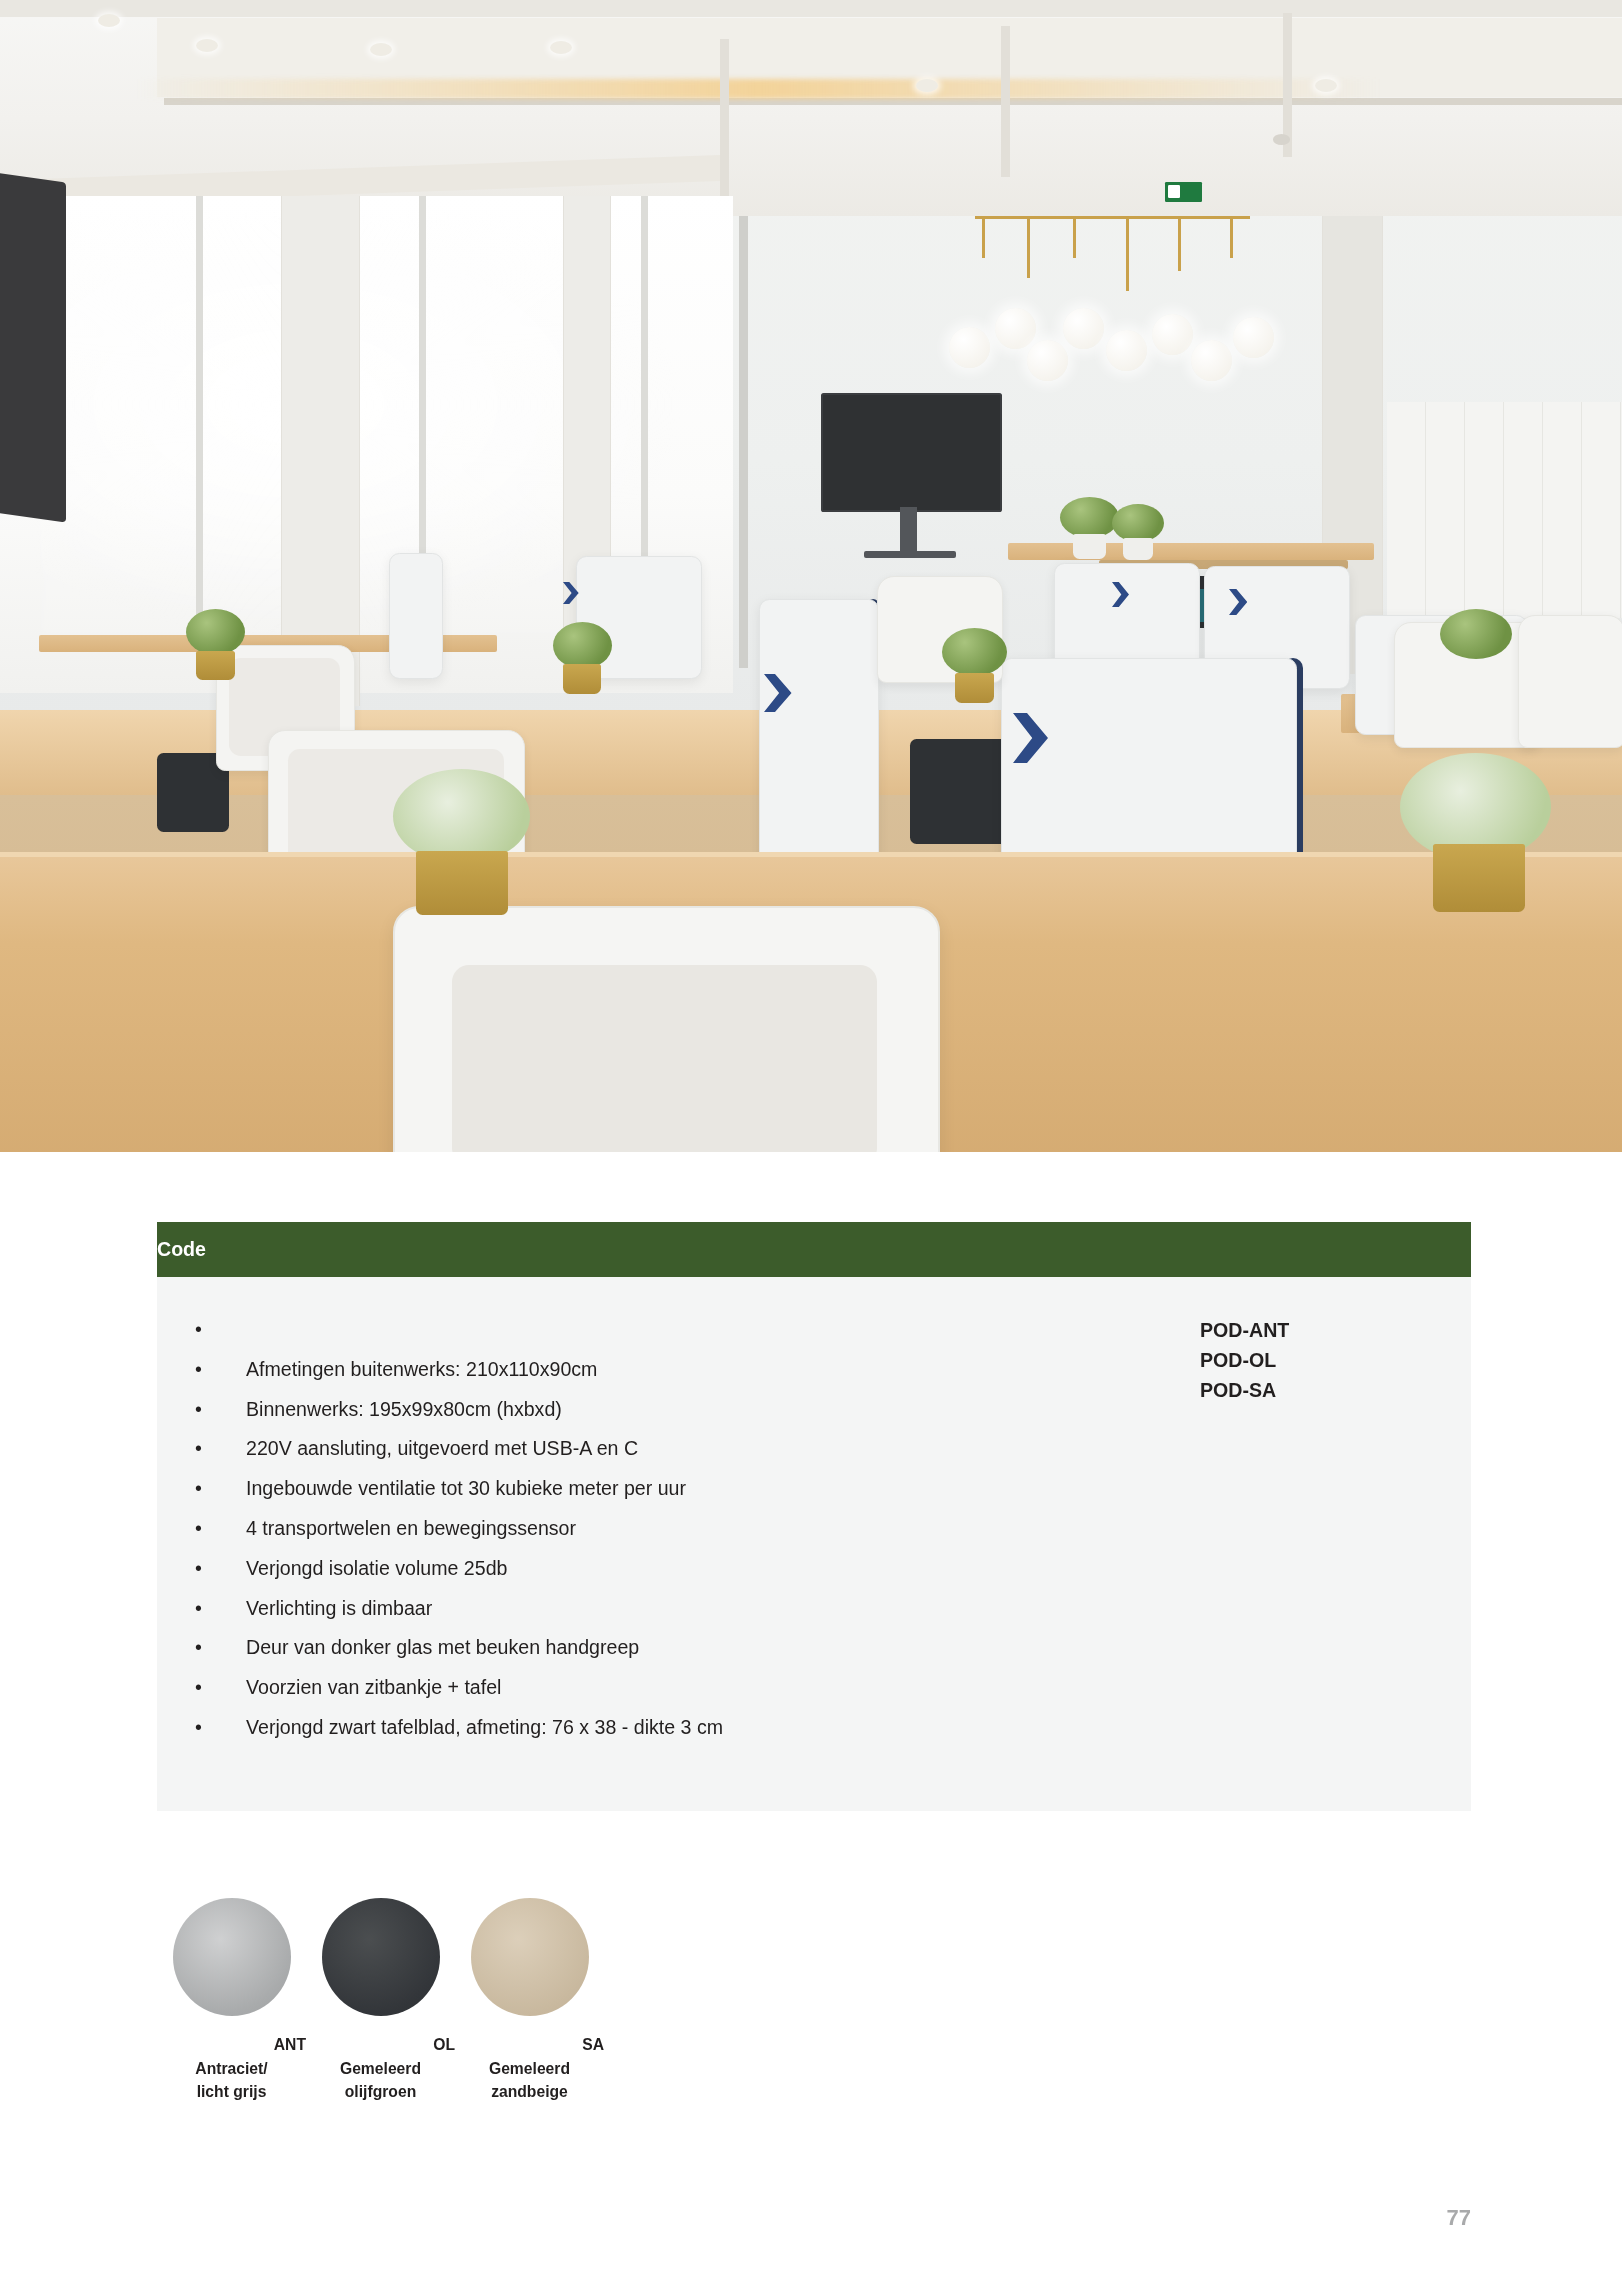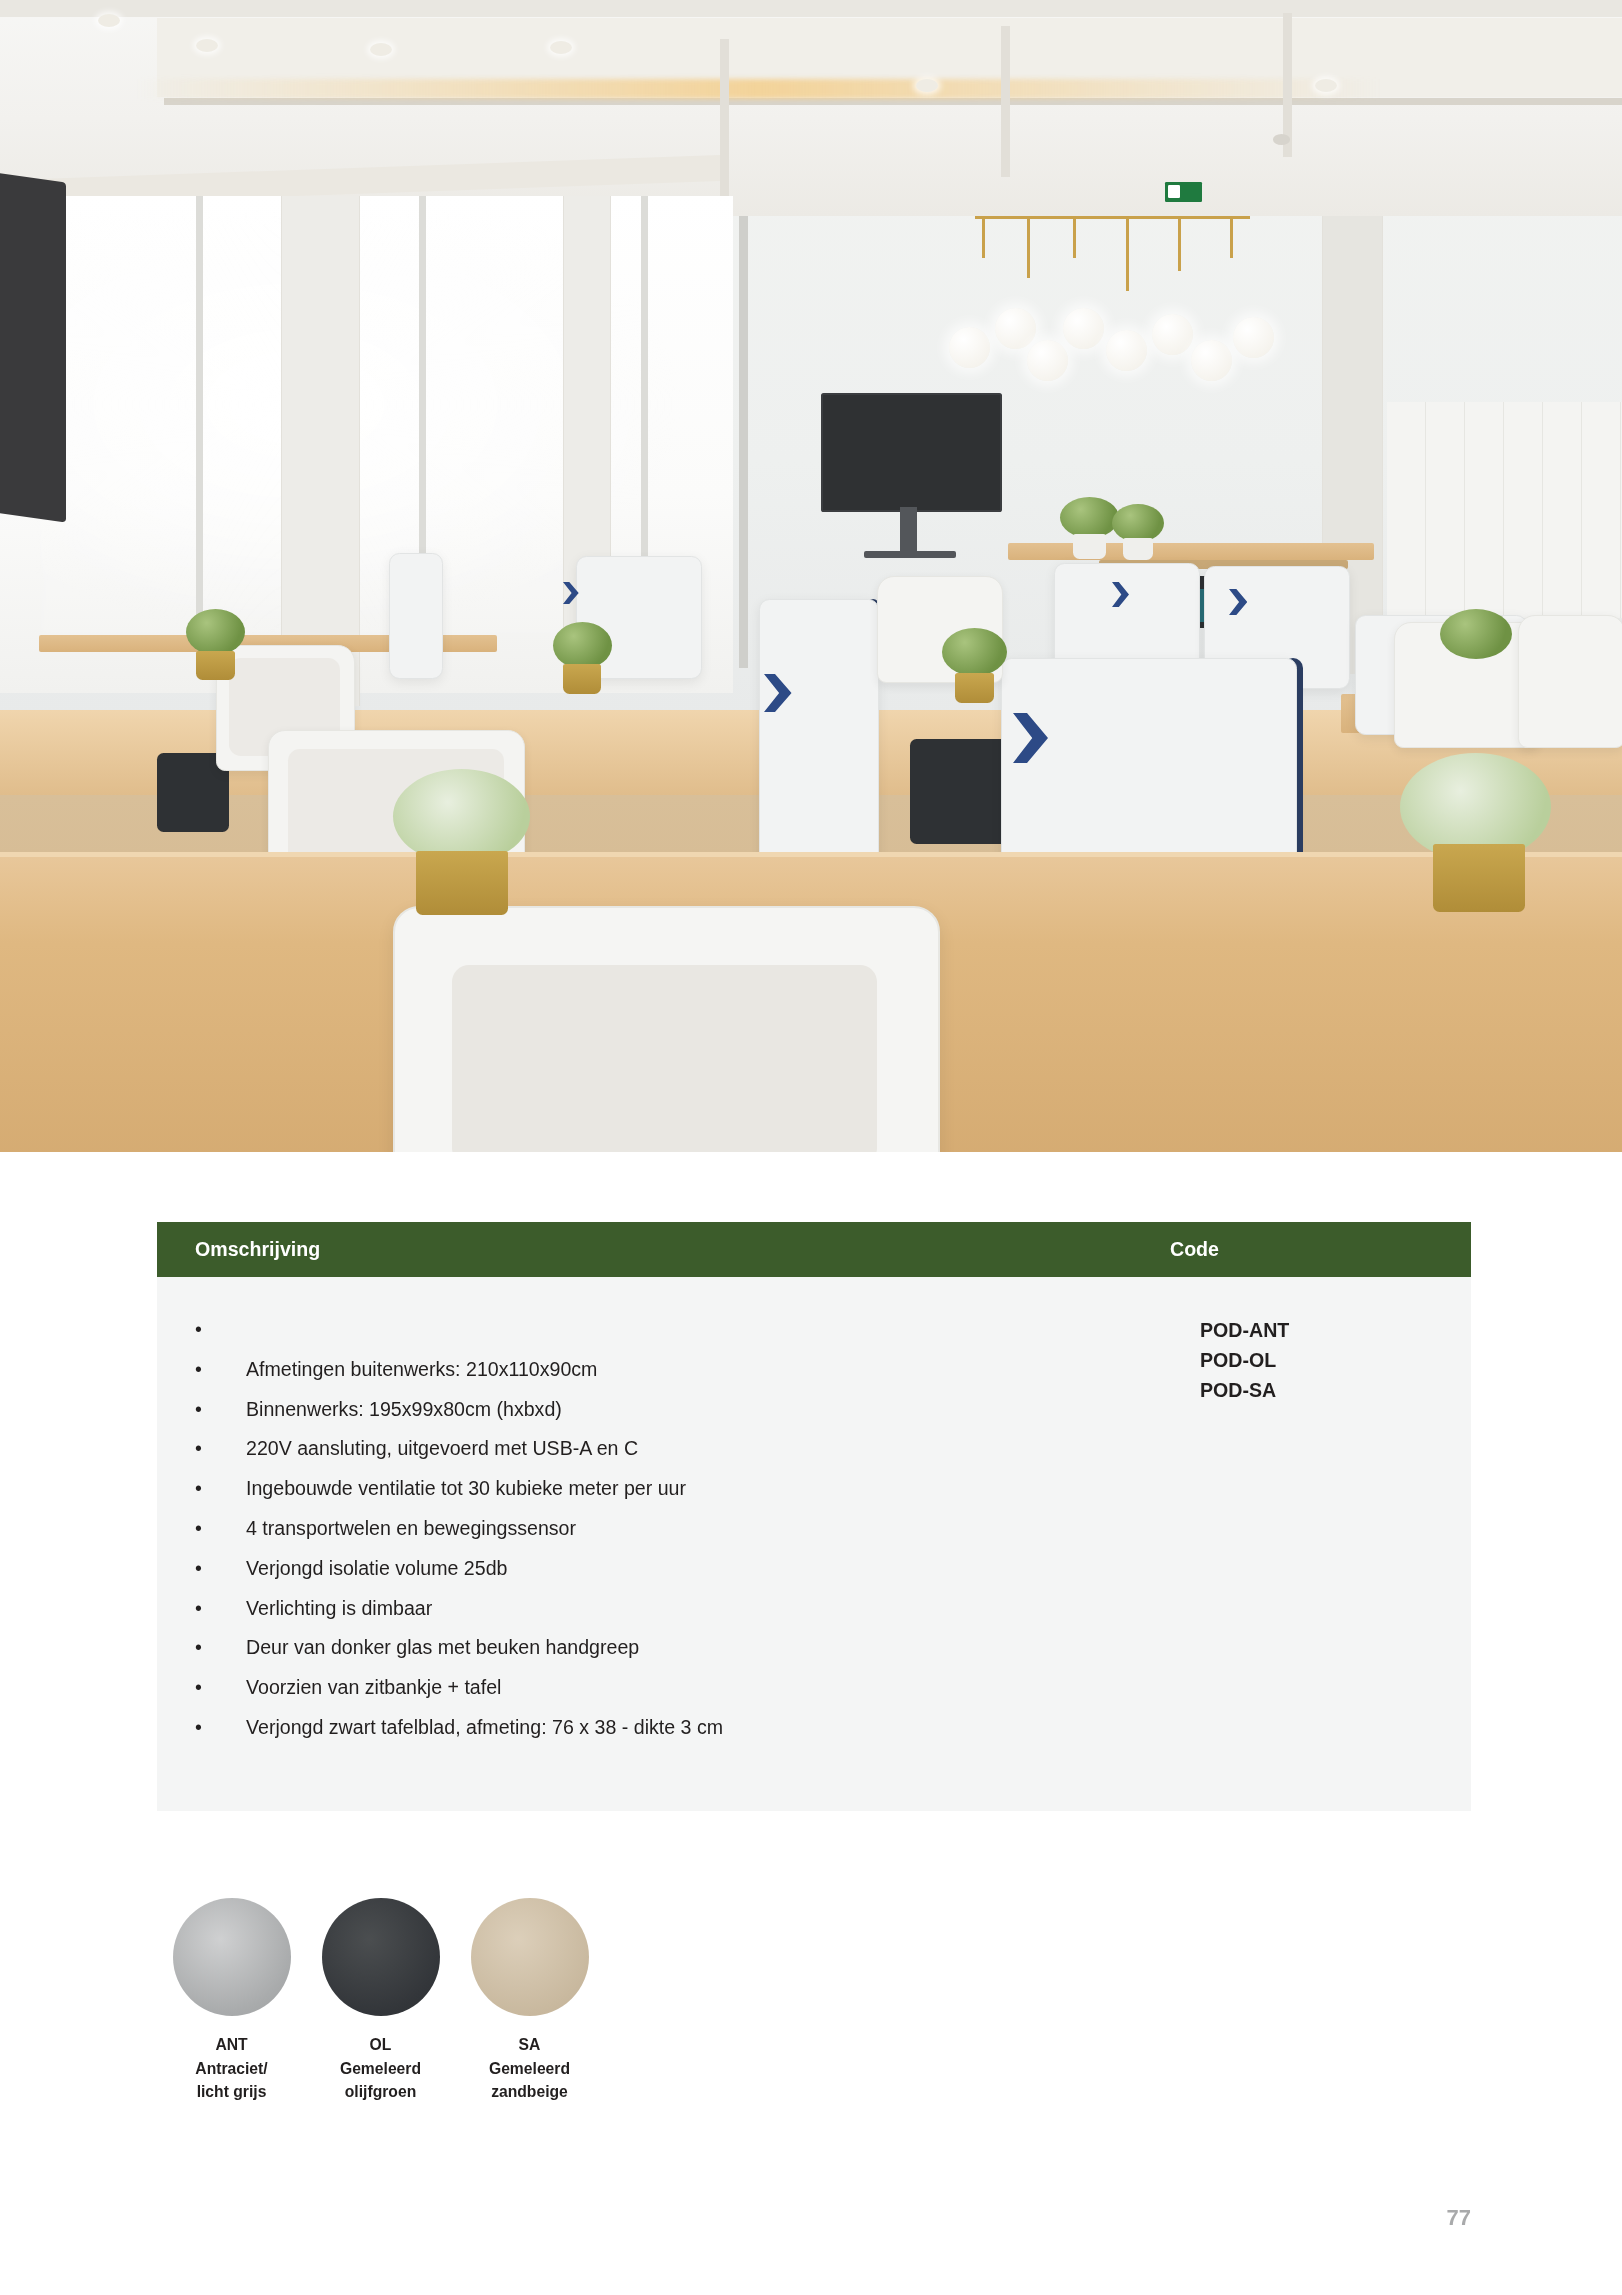--- a/index.html
+++ b/index.html
@@ -200,21 +200,21 @@
   .swatch-section { position: absolute; left: 157px; top: 1898px; width: 785px; }
   .swatch-title { font-size: 26px; font-weight: bold; letter-spacing: -0.3px; margin-bottom: 23.6px; }
   .swatch-row { display: flex; }
   .swatch { width: 149px; text-align: center; }
   .swatch-disc {
     width: 118px; height: 118px; border-radius: 50%; margin: 0 auto 17px auto;
   }
   .sw-ant { background: radial-gradient(circle at 40% 35%, #cfd0d1, #a9abac 70%, #9d9fa0 100%); }
   .sw-ol  { background: radial-gradient(circle at 40% 35%, #4b4e50, #33363a 70%, #2c2f32 100%); }
   .sw-sa  { background: radial-gradient(circle at 40% 35%, #dccfba, #c9b99f 70%, #c0af94 100%); }
-  .swatch-code { font-size: 15.7px; font-weight: bold; line-height: 23.6px; }
+  .swatch-code { font-size: 15.7px; font-weight: bold; line-height: 23.6px; text-align: right; }
   .swatch-name { font-size: 15.7px; font-weight: bold; line-height: 23.6px; }
 
   
   .page-num {
     position: absolute; right: 152px; top: 2205px;
     font-size: 22px; font-weight: bold; color: #a9aaab;
   }
 </style>
 </head>
 <body>
@@ -338,21 +338,20 @@
 
     <div class="foliage-lt" style="left:1400px;top:753px;width:151px;height:108px;"></div>
     <div class="pot" style="left:1433px;top:844px;width:92px;height:68px;"></div>
 
     <div class="foliage" style="left:1440px;top:609px;width:72px;height:50px;"></div>
   </div>
 </div>
 
 <div class="spec">
   <div class="spec-head">
-    <div class="col-desc">Omschrijving</div>
     <div class="col-code">Code</div>
   </div>
   <div class="spec-body">
     <div class="bullets">
       <div class="bullet-row">
         <div class="bullet-dot">•</div>
       </div>
       <div class="bullet-row">
         <div class="bullet-dot">•</div>
         <div class="bullet-text">Afmetingen buitenwerks: 210x110x90cm</div>

